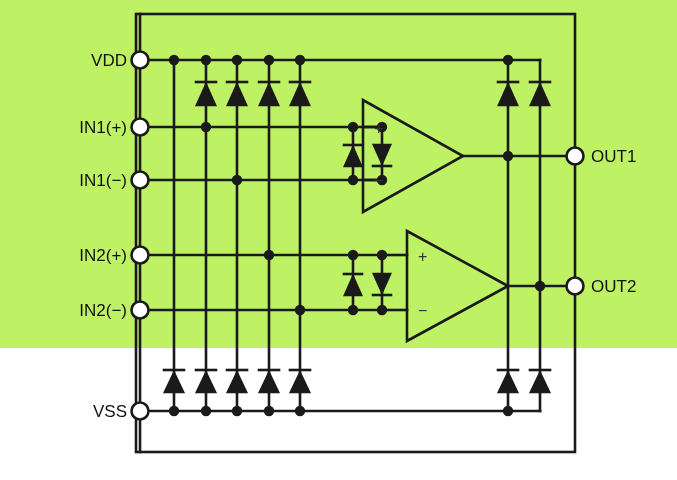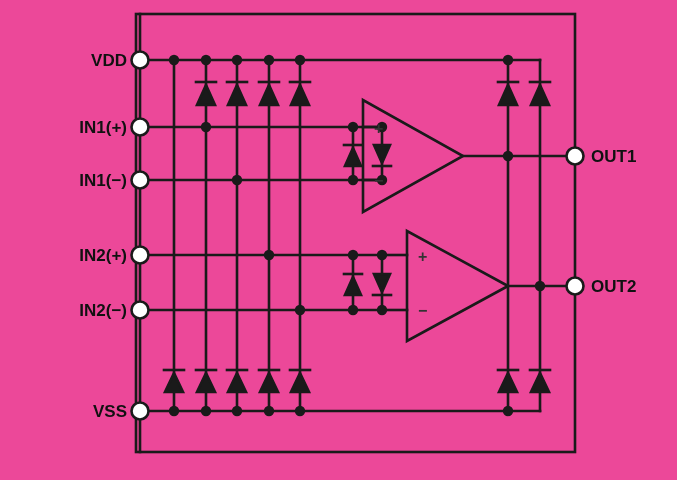--- a/index.html
+++ b/index.html
@@ -1,18 +1,18 @@
 <!DOCTYPE html>
 <html><head>
 <meta charset="utf-8">
 <style>
   html,body{margin:0;padding:0;background:#ffffff;}
   body{width:677px;height:480px;overflow:hidden;
        font-family:"Liberation Sans",sans-serif;}
-  #stage{position:relative;width:677px;height:480px;background:#ec4899;font-weight:bold;}
+  #stage{position:relative;width:677px;height:348px;background:#bef264;}
   svg{display:block;}
   .pinlbl{font-family:"Liberation Sans",sans-serif;font-size:17px;fill:#111;}
   .opsign{font-family:"Liberation Sans",sans-serif;font-size:16px;fill:#333;}
 </style>
 </head>
 <body>
 
 <div id="stage">
 <svg width="677" height="480" viewBox="0 0 677 480">
   <defs>

